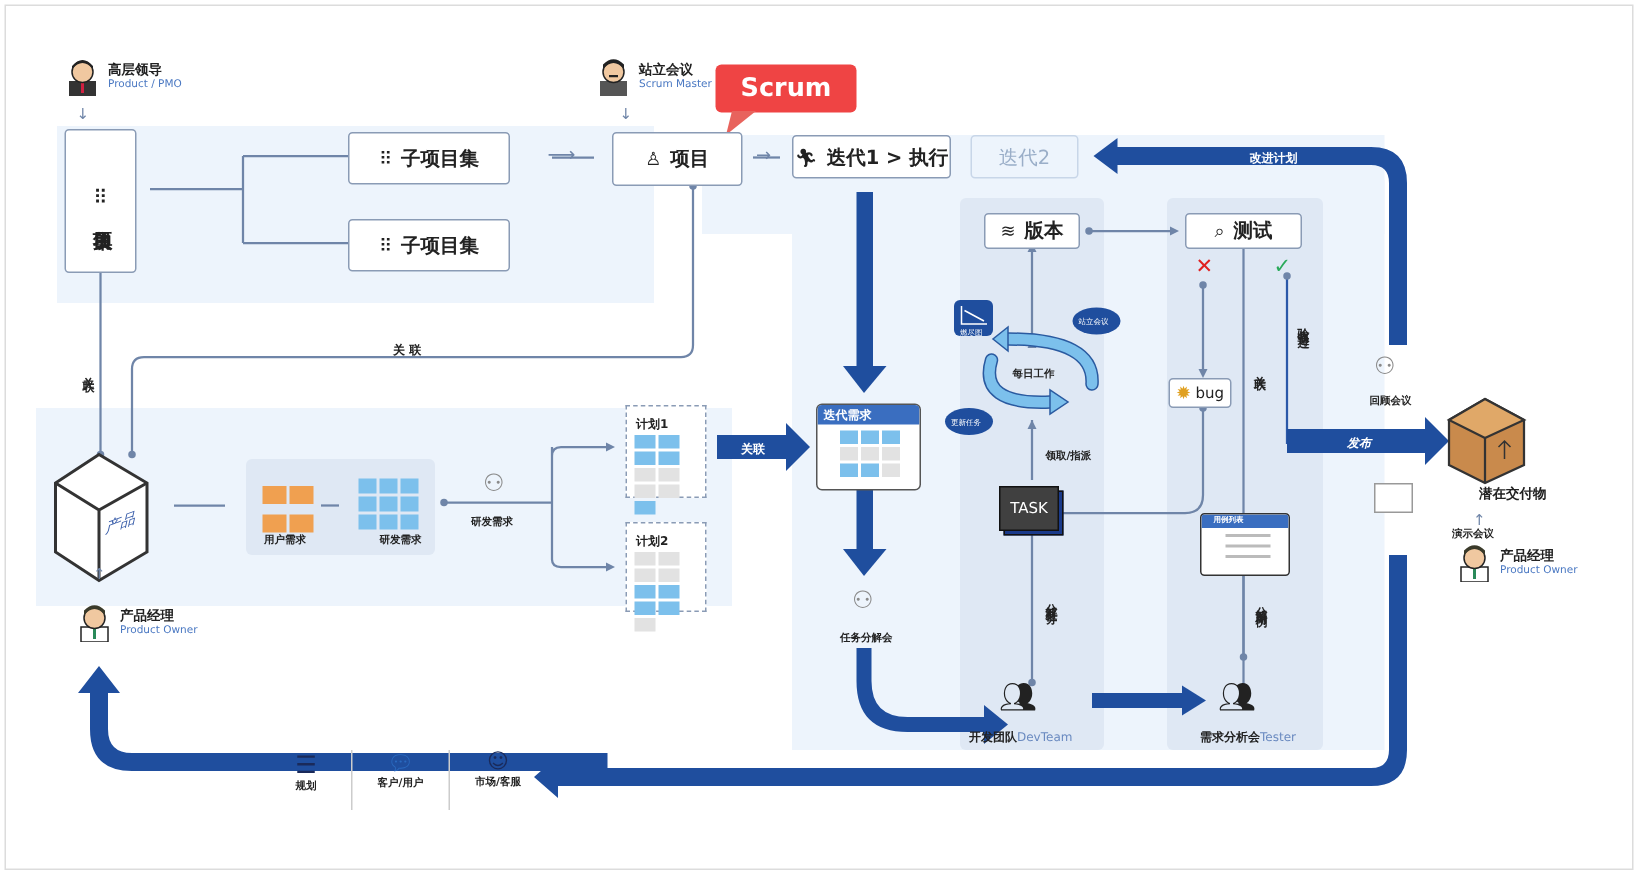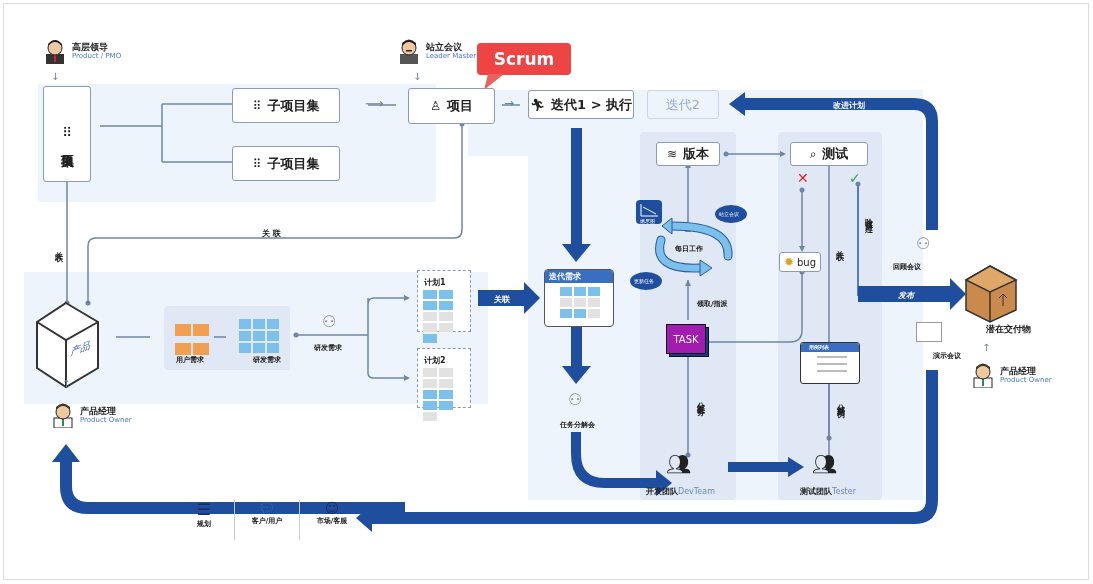--- a/index.html
+++ b/index.html
@@ -118,21 +118,21 @@
 
 <div class="role" style="left:398px;top:38px;">
   <svg class="face" style="position:relative" viewBox="0 0 22 26">
     <rect x="2" y="16" width="18" height="10" fill="#555"></rect>
       <circle cx="11" cy="10" r="7" fill="#f0c8a0" stroke="#222"></circle>
     <path d="M4 8 Q11 0 18 8 L18 5 Q11 -2 4 5Z" fill="#222"></path>
       <rect x="8" y="12" width="6" height="1.5" fill="#222"></rect>
   </svg>
   <div>
       <div class="role-name">站立会议</div>
-  <div class="role-sub">Leader Master</div>
+  <div class="role-sub">Scrum Master</div>
     </div>
 </div>
 <div class="abs" style="left:413px;top:71px;font-size:10px;color:#6f85a8;">↓</div>
 
 <div class="scrum">Scrum</div>
 <svg width="1093" height="584" style="pointer-events:none">
   <polygon points="488,74 504,74 484,90" fill="#e8635d"></polygon>
 </svg>
 
 <div class="box" style="left:43px;top:86px;width:48px;height:96px;flex-direction:column;">
@@ -253,45 +253,45 @@
   <ellipse cx="731" cy="214" rx="16" ry="9" fill="#1f4e9e"></ellipse>
   <ellipse cx="646" cy="281" rx="16" ry="9" fill="#1f4e9e"></ellipse>
 </svg>
 <div class="abs" style="left:640px;top:218px;font-size:5px;color:#fff;">燃尽图</div>
 <div class="abs" style="left:719px;top:211px;font-size:5px;color:#fff;">站立会议</div>
 <div class="abs" style="left:634px;top:278px;font-size:5px;color:#fff;">更新任务</div>
 <div class="lbl" style="left:675px;top:244px;font-size:7px;">每日工作</div>
 <div class="lbl" style="left:697px;top:299px;font-size:7px;">领取/指派</div>
 
 <div class="abs" style="left:669px;top:327px;width:38px;height:28px;background:#1a3a8a;border:1px solid #111;"></div>
-<div class="abs" style="left:666px;top:324px;width:38px;height:28px;background:#a21caf;border:1px solid #111;color:#fff;font-size:10px;display:flex;align-items:center;justify-content:center;">TASK</div>
+<div class="abs" style="left:666px;top:324px;width:38px;height:28px;background:#404040;border:1px solid #111;color:#fff;font-size:10px;display:flex;align-items:center;justify-content:center;">TASK</div>
 <div class="vlbl" style="left:694px;top:396px;">分解任务</div>
 
 <div class="abs" style="left:800px;top:342px;width:58px;height:40px;background:#fff;border:1.5px solid #333;border-radius:3px;overflow:hidden;">
   <div style="background:#3a6ec0;height:9px;color:#fff;font-size:5px;font-weight:bold;padding-left:8px;line-height:9px;">用例列表</div>
   <div style="margin:4px 0 0 16px;width:30px;height:2px;background:#bbb;"></div>
   <div style="margin:5px 0 0 16px;width:30px;height:2px;background:#bbb;"></div>
   <div style="margin:5px 0 0 16px;width:30px;height:2px;background:#bbb;"></div>
 </div>
 <div class="vlbl" style="left:834px;top:398px;">分解用例</div>
 
 <div class="abs" style="left:666px;top:452px;font-size:20px;">👥︎</div>
 <div class="abs" style="left:646px;top:486px;font-size:8px;font-weight:bold;">
   <span>开发团队</span><span style="color:#6a8ac0;font-weight:normal;">DevTeam</span>
 </div>
 <div class="abs" style="left:812px;top:452px;font-size:20px;">👥︎</div>
 <div class="abs" style="left:800px;top:486px;font-size:8px;font-weight:bold;">
-  <span>测试团队</span><span style="color:#6a8ac0;font-weight:normal;">Tester</span>
+  <span>需求分析会</span><span style="color:#6a8ac0;font-weight:normal;">Tester</span>
 </div>
 
 <div class="abs" style="left:916px;top:234px;font-size:16px;color:#8a8a8a;">⚇</div>
-<div class="lbl" style="left:893px;top:262px;font-size:7px;">回顾会议</div>
+<div class="lbl" style="left:913px;top:262px;font-size:7px;">回顾会议</div>
 <div class="flowtxt" style="left:898px;top:290px;font-style:italic;">发布</div>
 <div class="abs" style="left:916px;top:322px;width:24px;height:18px;border:1.5px solid #999;background:#fff;"></div>
-<div class="lbl" style="left:933px;top:351px;font-size:7px;">演示会议</div>
+<div class="lbl" style="left:968px;top:351px;font-size:7px;">演示会议</div>
 <svg width="1093" height="584">
   <polygon points="990,266 1016,280 1016,310 990,322 966,310 966,280" fill="#c98a4c" stroke="#333" stroke-width="1.5"></polygon>
   <polygon points="990,266 1016,280 990,292 966,280" fill="#e0a868" stroke="#333" stroke-width="1.5"></polygon>
   <path d="M990 292 V322" stroke="#333" stroke-width="1.5"></path>
   <path d="M1003 294 V306 M999 298 L1003 294 L1007 298" stroke="#333" fill="none"></path>
 </svg>
 <div class="abs" style="left:966px;top:323px;font-size:9px;font-weight:bold;margin-left:20px;">潜在交付物</div>
 <div class="abs" style="left:982px;top:342px;font-size:10px;color:#6f85a8;">↑</div>
 <div class="role" style="left:972px;top:362px;">
   <svg class="face" style="position:relative" viewBox="0 0 22 26">

